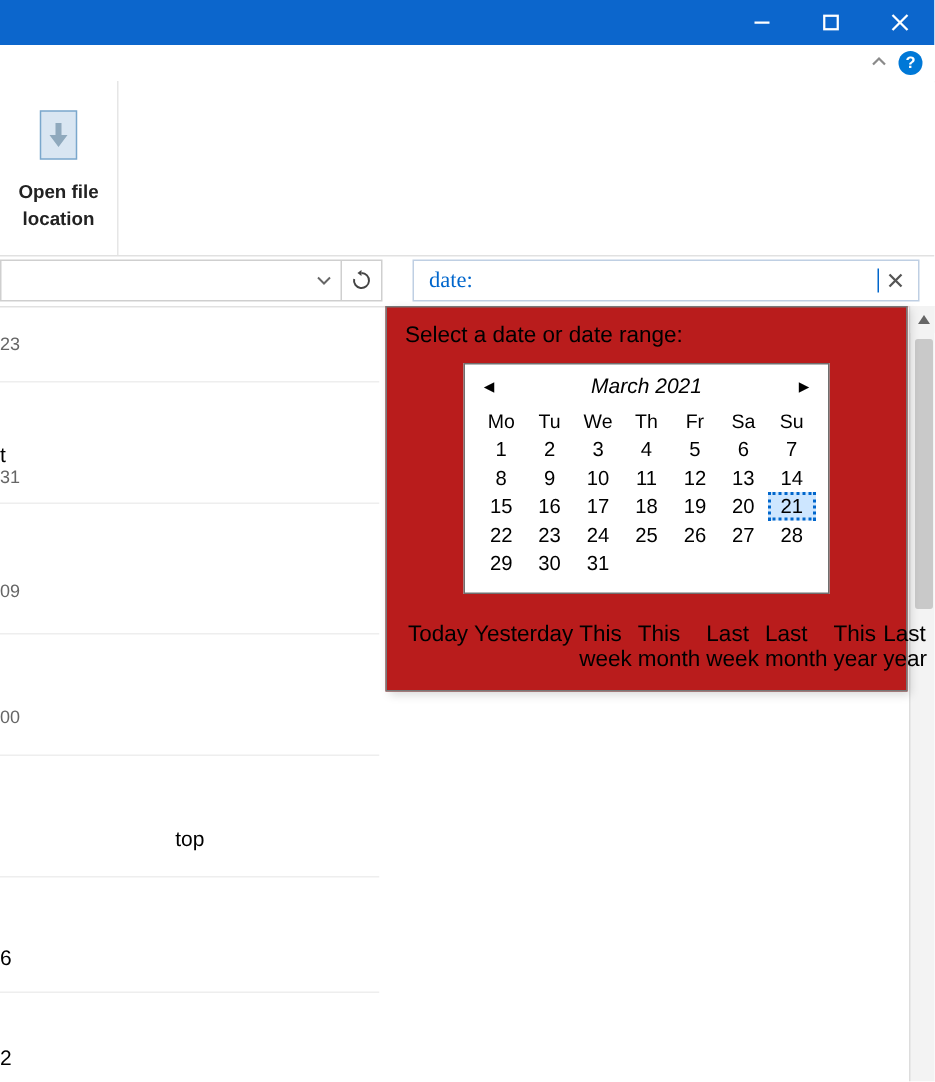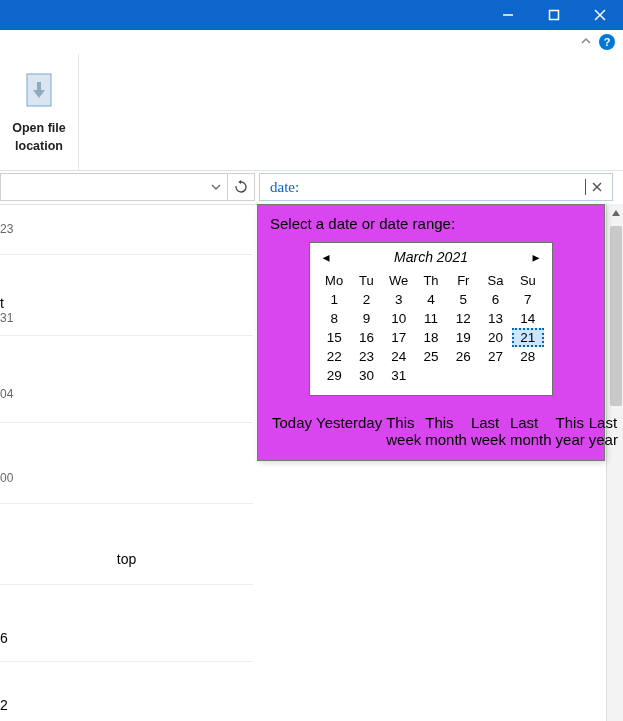--- a/index.html
+++ b/index.html
@@ -72,21 +72,21 @@
     font-size:12.5px;
     line-height:16px;
     margin-top:2px;
     color:#222;
   }
   .addr-row {
     height: 34px;
     display:flex;
     align-items:center;
     padding: 0 10px 0 0;
-    gap: 4px;
+    gap: 20px;
     border-bottom: 1px solid #e1e1e1;
   }
   .addr-box {
     flex: 0 0 253px;
     height: 26px;
     border: 1px solid #cfcfcf;
     display:flex;
     align-items:center;
     justify-content:flex-end;
     background:#fff;
@@ -166,21 +166,21 @@
   }
   .right-pane .scrollbar .thumb {
     position:absolute; left:3px; width:12px; top:22px; height:180px; background:#c9c9c9; border-radius:2px;
   }
 
   .flyout {
     position:absolute;
     left: 257px;
     top: 204px;
     width: 348px;
-    background:#d946ef;
+    background:#b91c1c;
     border:1px solid #777;
     box-shadow: 2px 2px 6px rgba(0,0,0,.15);
     padding: 10px 12px 8px 12px;
     box-sizing:border-box;
   }
   .flyout .heading {
     font-size:15px;
     color:#000;
     margin-bottom:10px;
   }
@@ -307,21 +307,21 @@
     <div class="file-list">
       <div class="row">
         <div class="name"></div>
         <div class="sub">23</div>
       </div>
       <div class="row" style="margin-top:30px;">
         <div class="name">t</div>
         <div class="sub">31</div>
       </div>
       <div class="row zip" style="margin-top:30px;">
-        <div class="sub">04</div>
+        <div class="sub">09</div>
       </div>
       <div class="row" style="margin-top:30px;">
         <div class="sub">00</div>
       </div>
       <div class="row" style="margin-top:30px;align-items:center;">
         <div class="name">top</div>
       </div>
       <div class="row small" style="margin-top:30px;">
         <div class="name">6</div>
       </div>

